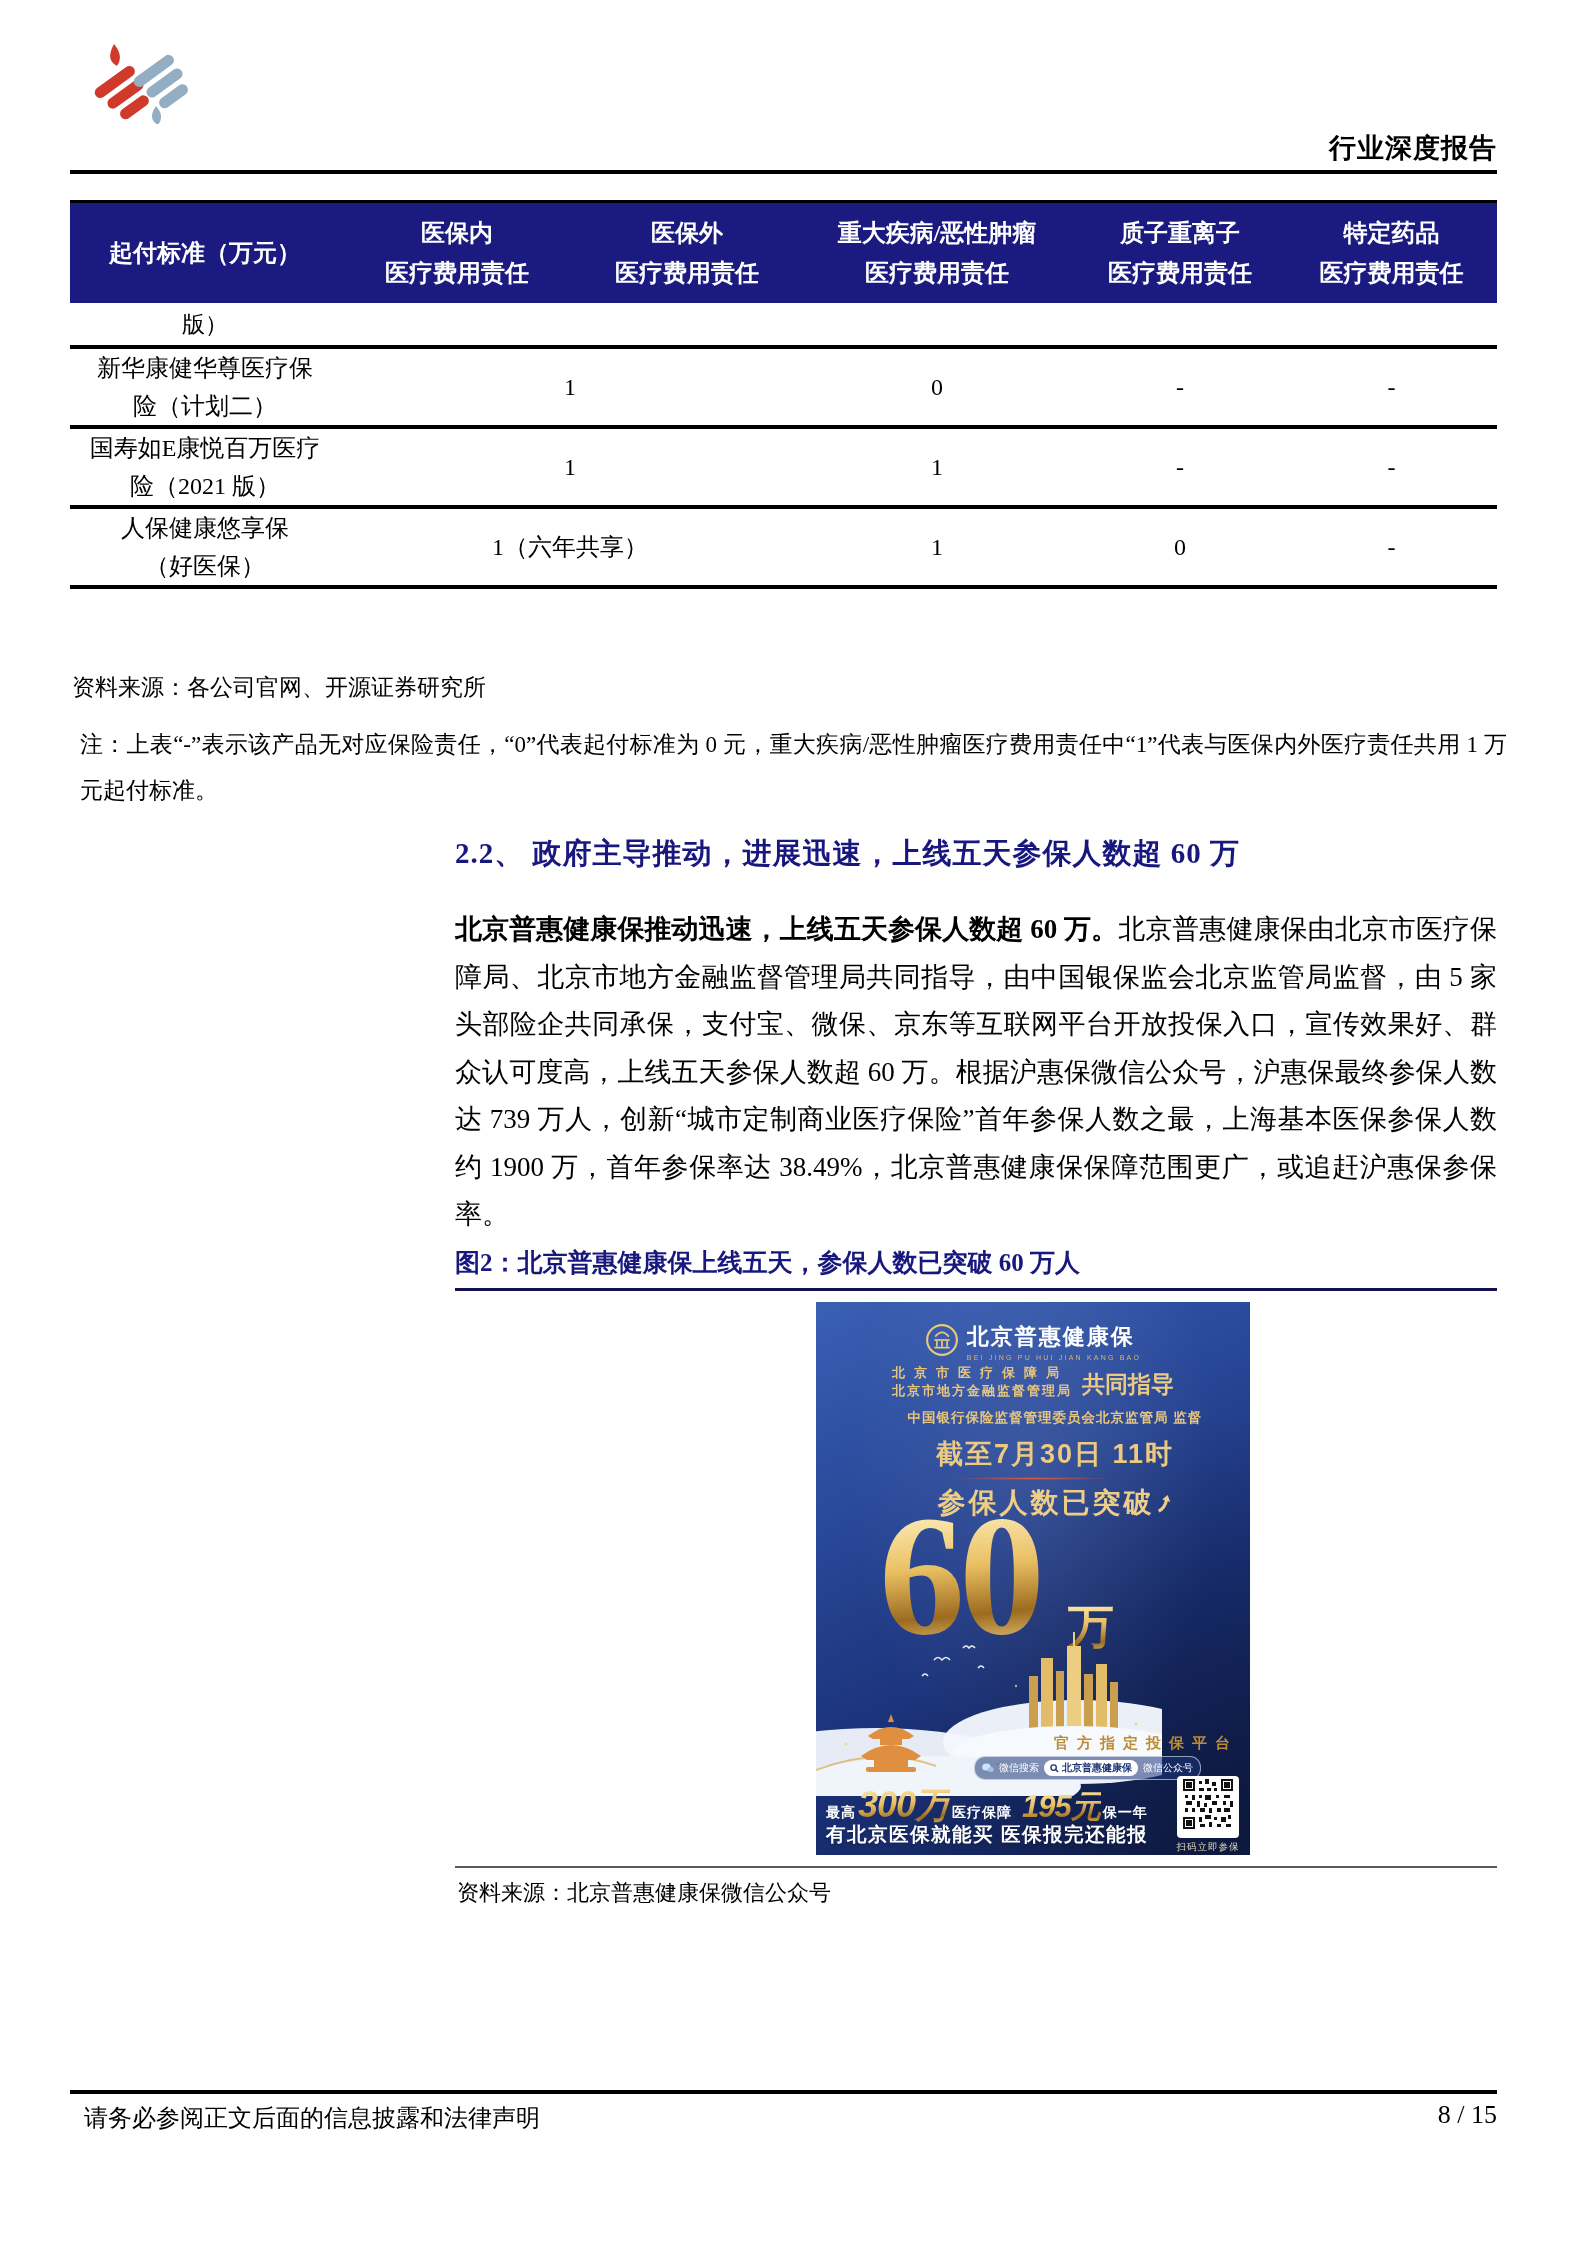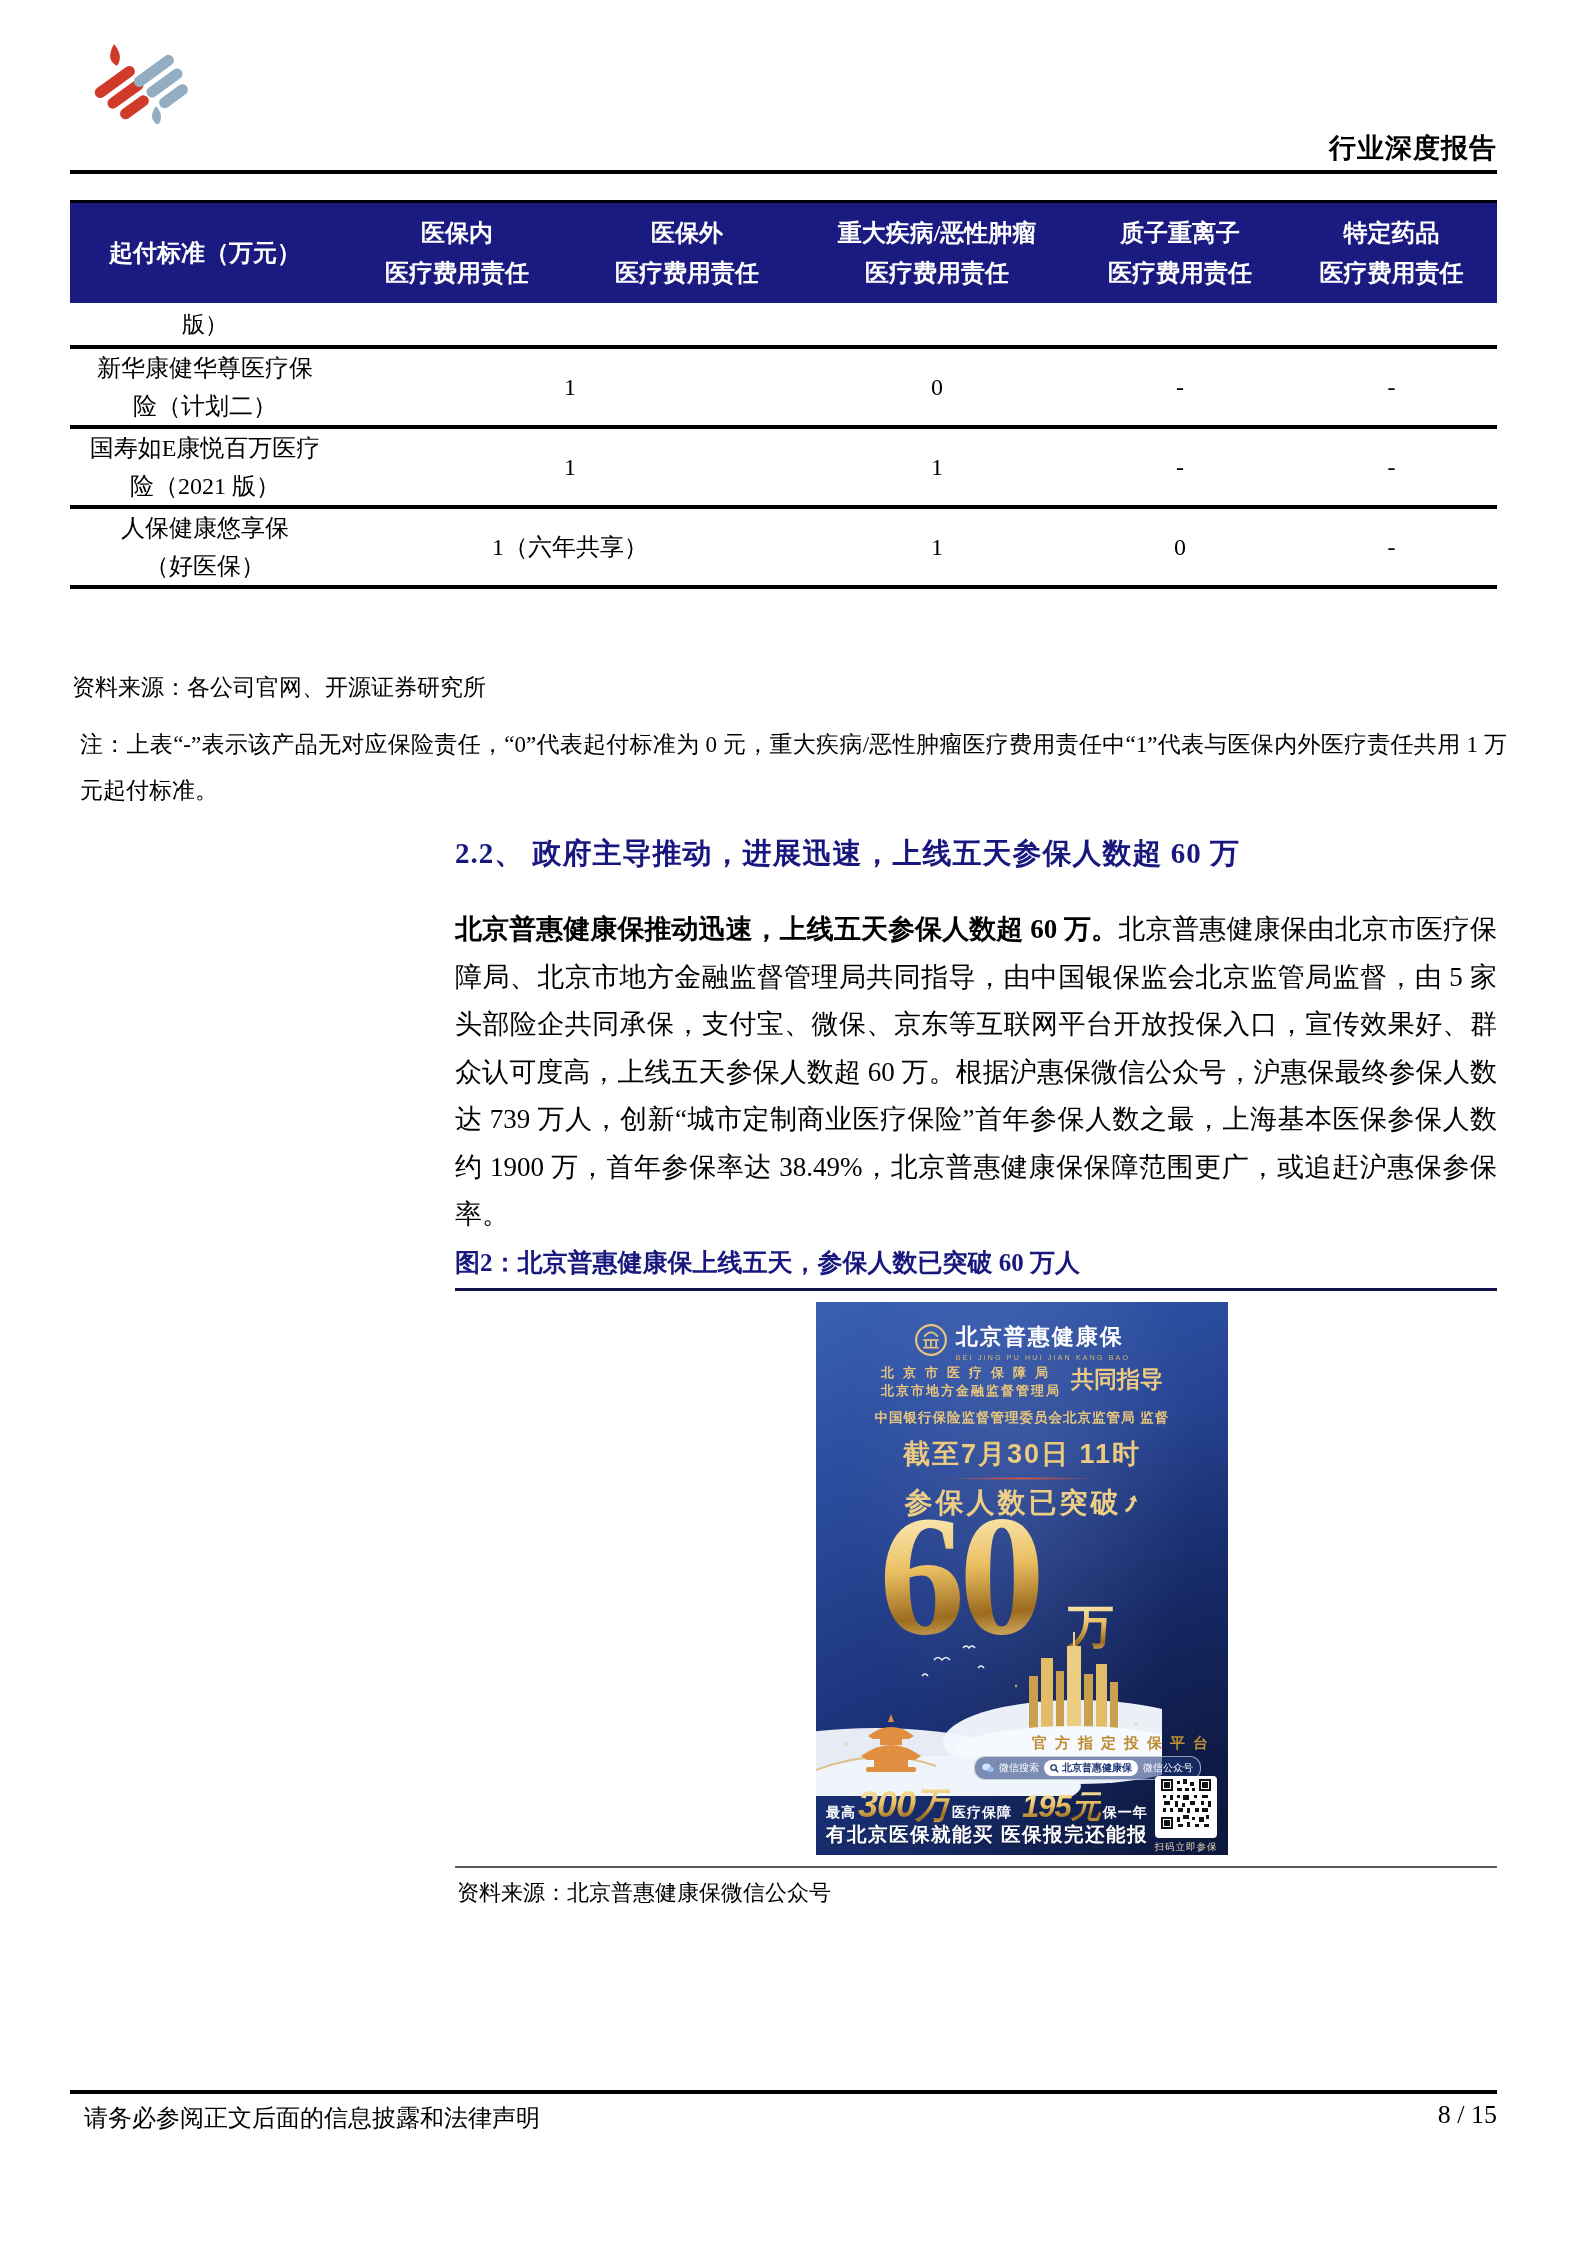--- a/index.html
+++ b/index.html
@@ -38,28 +38,28 @@
 
   
   .fig-caption { position:absolute; left:455px; top:1246px; font-size:25px; font-weight:bold; color:#17177e; }
   .fig-rule { position:absolute; left:455px; top:1288px; width:1042px; height:3px; background:#12124e; }
   .fig-src-rule { position:absolute; left:455px; top:1866px; width:1042px; height:2px; background:#5a5a5a; }
   .fig-source { position:absolute; left:457px; top:1878px; font-size:22px; }
 
   
   .poster { position:absolute; left:816px; top:1302px; width:412px; height:553px; overflow:hidden;
             font-family:"Liberation Sans","DejaVu Sans",sans-serif; color:#fff;
-            background:linear-gradient(155deg,#3a60b4 0%,#2a4a9b 28%,#1a3178 62%,#122253 100%); }
+            background:linear-gradient(155deg,#3a60b4 0%,#2a4a9b 28%,#1a3178 62%,#122253 100%);padding-left:22px; }
   .poster::before { content:""; position:absolute; inset:0;
             background:radial-gradient(ellipse at 50% 30%, rgba(255,255,255,.09), rgba(0,0,0,0) 60%),
                        radial-gradient(ellipse at 95% 90%, rgba(0,0,10,.35), rgba(0,0,0,0) 55%); }
   .p-logo-row { position:absolute; top:20px; left:0; right:0; display:flex; justify-content:center; align-items:center; gap:8px; }
   .p-brand { font-size:22px; font-weight:bold; letter-spacing:2px; }
   .p-pinyin { font-size:7px; color:#d8b571; letter-spacing:2.2px; margin-top:2px; text-align:center; }
-  .p-gov { position:absolute; top:62px; left:0; right:0; display:flex; justify-content:center; align-items:flex-start; gap:10px; color:#e7c57d; }
+  .p-gov { position:absolute; top:62px; left:0; right:0; display:flex; justify-content:center; align-items:flex-end; gap:10px; color:#e7c57d; }
   .p-gov-l1 { font-size:13px; font-weight:bold; letter-spacing:9px; white-space:nowrap; }
   .p-gov-l2 { font-size:13px; font-weight:bold; letter-spacing:2px; white-space:nowrap; }
   .p-gov-label { font-size:23px; font-weight:bold; color:#eccb80; }
   .p-regulator { position:absolute; top:107px; width:100%; text-align:center; font-size:13.5px;
                  font-weight:bold; color:#e7c57d; letter-spacing:1px; }
   .p-deadline { position:absolute; top:134px; width:100%; text-align:center; font-size:27px;
                 font-weight:bold; color:#ecca7f; letter-spacing:2px; }
   .p-divider { position:absolute; top:175px; left:50%; transform:translateX(-50%); width:160px; height:3px;
                background:radial-gradient(closest-side,#e05538,rgba(224,85,56,0)); }
   .p-headline { position:absolute; top:182px; width:100%; text-align:center; font-size:28px;

